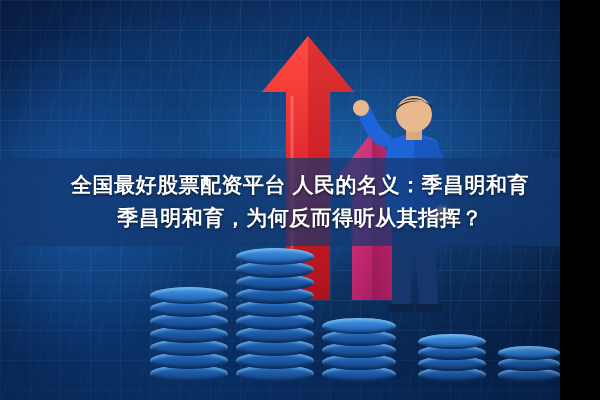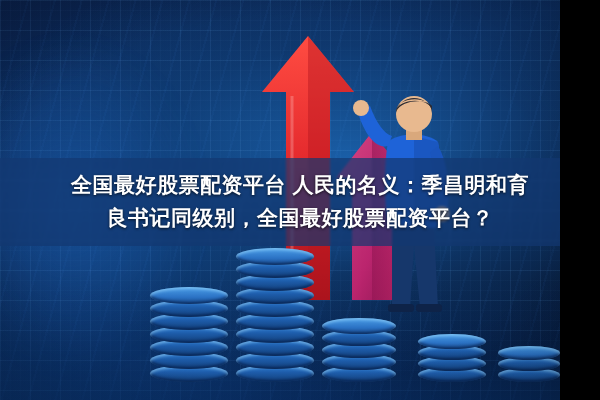--- a/index.html
+++ b/index.html
@@ -229,16 +229,16 @@
       <div class="coin" style="width:62px;height:14px;bottom:11px;"></div>
       <div class="coin top" style="width:62px;height:14px;bottom:22px;"></div>
     </div>
 
   </div>
 
   <div class="vignette"></div>
 
   <div class="caption-band">
     <div class="caption-line">全国最好股票配资平台 人民的名义：季昌明和育</div>
-    <div class="caption-line">良书记同级别，全国最好股票配资平台？</div>
+    <div class="caption-line">季昌明和育，为何反而得听从其指挥？</div>
   </div>
 
 </div>
 
 </body></html>

